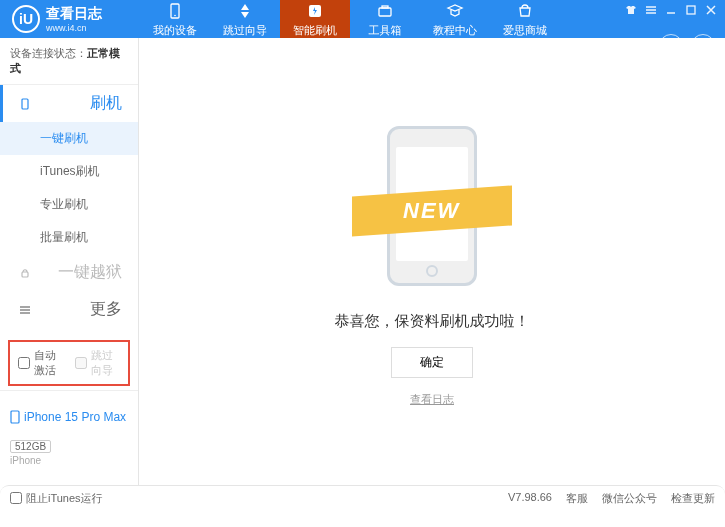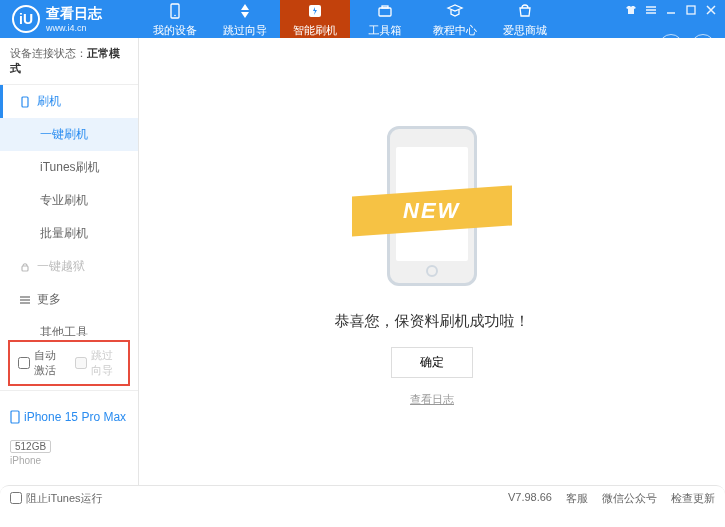--- a/index.html
+++ b/index.html
@@ -16,21 +16,21 @@
 .nav-icon { width: 20px; height: 20px; display: flex; align-items: center; justify-content: center; }
 .nav-label { font-size: 11px; }
 .header-right { position: absolute; right: 8px; top: 4px; display: flex; gap: 8px; align-items: center; }
 .hr-icon { width: 12px; height: 12px; cursor: pointer; opacity: 0.9; display: flex; align-items: center; justify-content: center; }
 .hr-circle { width: 24px; height: 24px; border: 1.5px solid rgba(255,255,255,0.7); border-radius: 50%; display: flex; align-items: center; justify-content: center; cursor: pointer; margin-top: 14px; }
 .body-area { display: flex; height: 447px; }
 .sidebar { width: 139px; border-right: 1px solid #e5e5e5; display: flex; flex-direction: column; }
 .status-bar { padding: 8px 10px; font-size: 11px; color: #666; border-bottom: 1px solid #eee; }
 .status-val { color: #333; font-weight: bold; }
 .side-scroll { flex: 1; overflow-y: auto; }
-.side-group { padding: 8px 16px; display: flex; align-items: center; gap: 6px; color: #666; font-size: 12px; border-left: 3px solid transparent; }
+.side-group { padding: 8px 16px; display: flex; align-items: center; gap: 6px; color: #666; font-size: 16px; border-left: 3px solid transparent; justify-content: space-between; }
 .side-group.blue { color: #2a8cf0; border-left-color: #2a8cf0; }
 .side-item { padding: 8px 16px 8px 40px; font-size: 12px; color: #666; cursor: pointer; }
 .side-item.active { background: #eaf3fd; color: #2a8cf0; }
 .side-item.boxed { background: #f5f5f5; color: #888; padding: 8px 12px; margin: 4px 16px 4px 36px; text-align: center; line-height: 1.4; }
 .side-group.locked { color: #bbb; }
 .checkbox-area { border: 2px solid #e74c3c; margin: 4px 8px; padding: 6px 8px; display: flex; gap: 12px; align-items: center; }
 .cb { display: flex; align-items: center; gap: 4px; font-size: 11px; color: #666; }
 .cb input { width: 12px; height: 12px; }
 .cb.disabled { color: #ccc; }
 .device-info { padding: 19px 10px; border-top: 1px solid #eee; }

